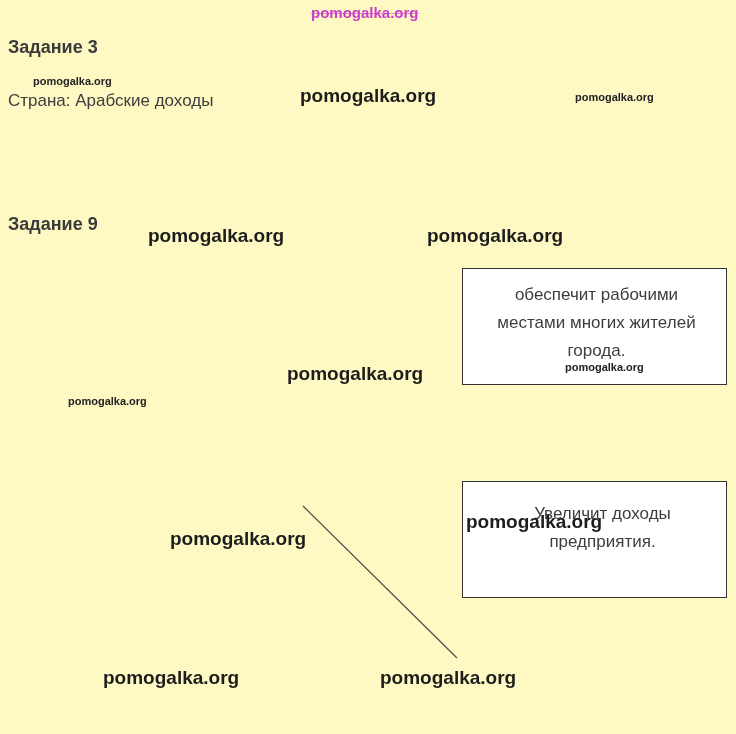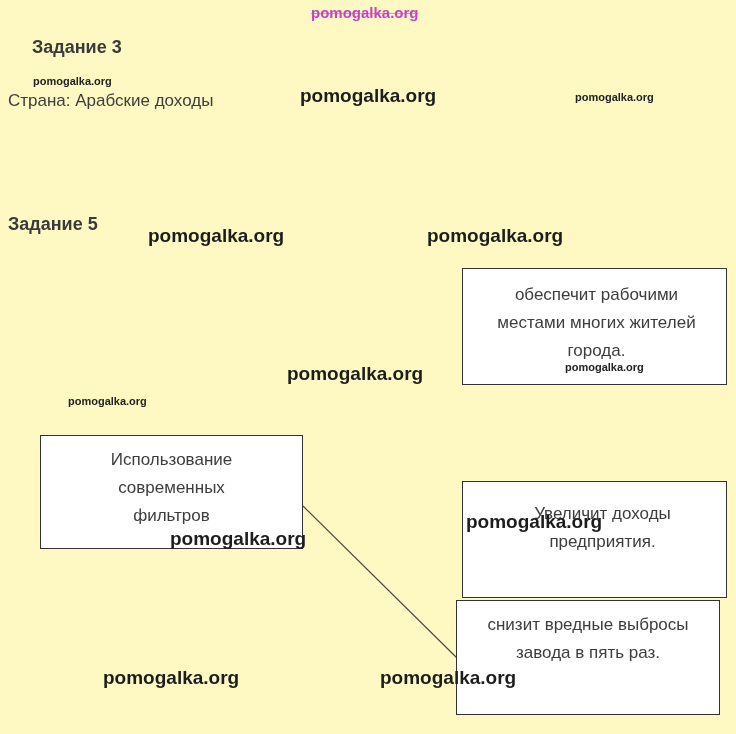--- a/index.html
+++ b/index.html
@@ -57,64 +57,58 @@
     pointer-events: none;
   }
 </style>
 </head>
 <body>
 
 <div class="page">
 
   <div class="abs wm-top" style="left:311px; top:4px;">pomogalka.org</div>
 
-  <div class="abs task-title" style="left:8px; top:37px;margin-left:24px;">Задание 3</div>
+  <div class="abs task-title" style="left:8px; top:37px;">Задание 3</div>
 
   <div class="abs wm-sm" style="left:33px; top:75px;">pomogalka.org</div>
 
   <div class="abs body-line" style="left:8px; top:91px;">Страна: Арабские доходы</div>
 
   <div class="abs wm-lg" style="left:300px; top:85px;">pomogalka.org</div>
 
   <div class="abs wm-sm" style="left:575px; top:91px;">pomogalka.org</div>
 
 
-  <div class="abs task-title" style="left:8px; top:214px;">Задание 5</div>
+  <div class="abs task-title" style="left:8px; top:214px;">Задание 9</div>
 
   <div class="abs wm-lg" style="left:148px; top:225px;">pomogalka.org</div>
 
   <div class="abs wm-lg" style="left:427px; top:225px;">pomogalka.org</div>
 
   <svg class="connector-svg" viewBox="0 0 736 734" xmlns="http://www.w3.org/2000/svg">
     <line x1="303" y1="506" x2="457" y2="658" stroke="#4a4a4a" stroke-width="1.2"></line>
   </svg>
 
   <div class="box" style="left:462px; top:268px; width:265px; height:117px; padding:12px 20px 0 24px;">
     <span class="box-text">обеспечит рабочими местами многих жителей города.</span>
   </div>
 
   <div class="abs wm-sm" style="left:565px; top:361px;">pomogalka.org</div>
 
   <div class="abs wm-lg" style="left:287px; top:363px;">pomogalka.org</div>
 
   <div class="abs wm-sm" style="left:68px; top:395px;">pomogalka.org</div>
 
-  <div class="box" style="left:40px; top:435px; width:263px; height:114px; padding:10px 38px 0 38px;">
-    <span class="box-text">Использование современных фильтров</span>
-  </div>
 
   <div class="abs wm-lg" style="left:170px; top:528px;">pomogalka.org</div>
 
   <div class="box" style="left:462px; top:435px; width:265px; height:117px; padding:18px 14px 0 30px;margin-top:46px;">
     <span class="box-text">Увеличит доходы предприятия.</span>
   </div>
 
   <div class="abs wm-lg" style="left:466px; top:511px;">pomogalka.org</div>
 
-  <div class="box" style="left:456px; top:600px; width:264px; height:115px; padding:10px 28px 0 28px;">
-    <span class="box-text">снизит вредные выбросы завода в пять раз.</span>
-  </div>
 
   <div class="abs wm-lg" style="left:103px; top:667px;">pomogalka.org</div>
 
   <div class="abs wm-lg" style="left:380px; top:667px;">pomogalka.org</div>
 
 </div>
 
 </body></html>

